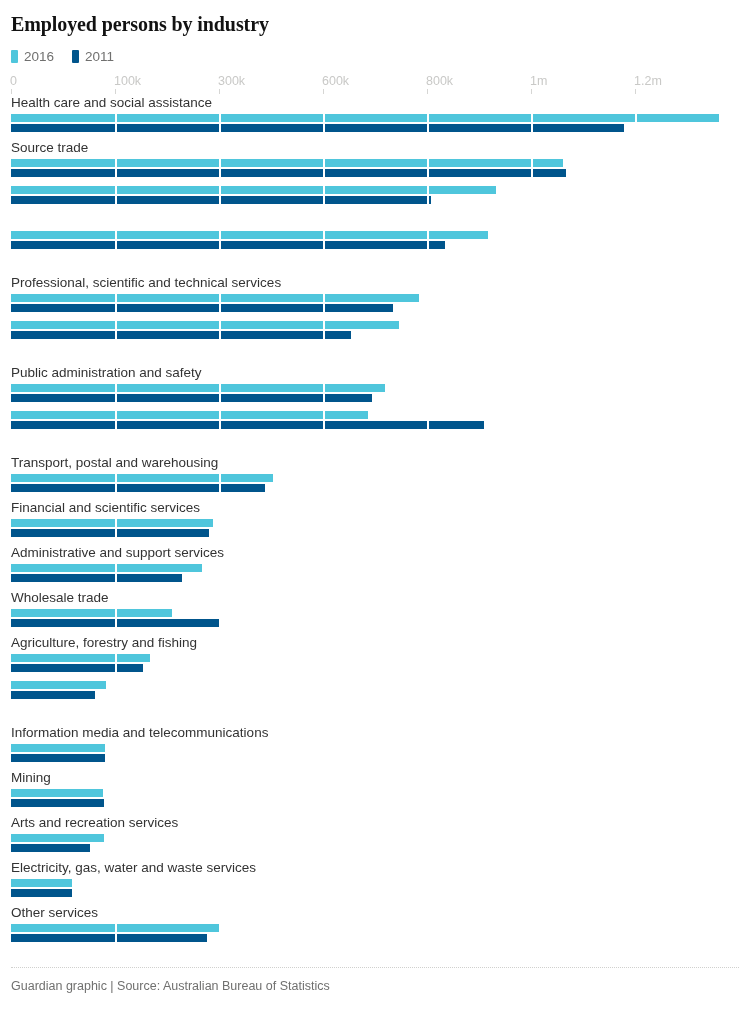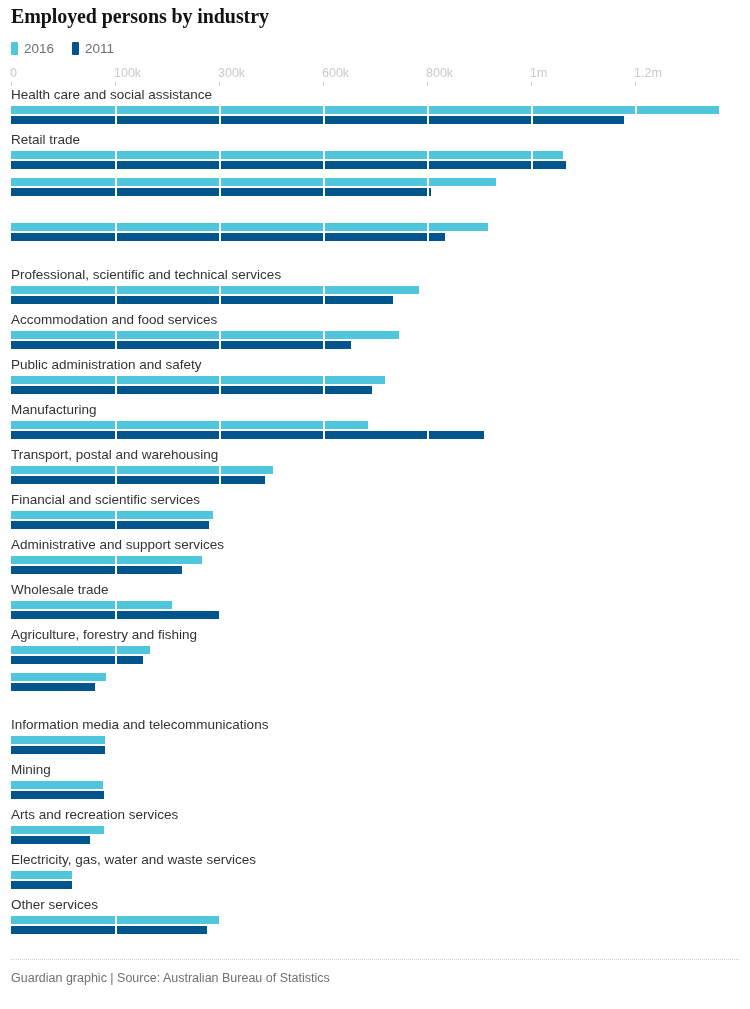--- a/index.html
+++ b/index.html
@@ -10,21 +10,21 @@
     -webkit-font-smoothing:antialiased;
   }
   #root { position:relative; width:750px; height:1009px; padding:0 11px; }
 
   .title {
     font-family:"Liberation Serif", serif;
     font-weight:700;
     font-size:20px;
     color:#121212;
     letter-spacing:-0.1px;
-    padding-top:4px;
+    padding-top:12px;
     line-height:24px;
   }
 
   .legend { display:flex; align-items:center; gap:18px; margin-top:12px; height:16px; }
   .legend-item { display:flex; align-items:center; gap:6px; }
   .legend-swatch { width:7px; height:13px; border-radius:1px; display:block; }
   .legend-label { font-size:13.5px; color:#70706f; line-height:13px; }
 
   .plot { position:relative; margin-top:10px; }
 
@@ -122,21 +122,21 @@
               <div class="gridline" style="left: 104px;"></div>
               <div class="gridline" style="left: 208px;"></div>
               <div class="gridline" style="left: 312px;"></div>
               <div class="gridline" style="left: 416px;"></div>
               <div class="gridline" style="left: 520px;"></div>
               <div class="gridline" style="left: 624px;"></div>
             </div>
           </div>
         </div>
         <div class="group">
-          <div class="group-label">Retail trade</div>
+          <div class="group-label">Source trade</div>
           <div class="bars">
             <div class="bar y2016" title="2016: 1,062,000" style="width: 552.24px; background: rgb(79, 198, 220);"></div>
             <div class="bar y2011" title="2011: 1,068,000" style="width: 555.36px; background: rgb(0, 85, 140);"></div>
             <div class="gridlines">
               <div class="gridline" style="left: 104px;"></div>
               <div class="gridline" style="left: 208px;"></div>
               <div class="gridline" style="left: 312px;"></div>
               <div class="gridline" style="left: 416px;"></div>
               <div class="gridline" style="left: 520px;"></div>
               <div class="gridline" style="left: 624px;"></div>
@@ -180,21 +180,20 @@
               <div class="gridline" style="left: 104px;"></div>
               <div class="gridline" style="left: 208px;"></div>
               <div class="gridline" style="left: 312px;"></div>
               <div class="gridline" style="left: 416px;"></div>
               <div class="gridline" style="left: 520px;"></div>
               <div class="gridline" style="left: 624px;"></div>
             </div>
           </div>
         </div>
         <div class="group">
-          <div class="group-label">Accommodation and food services</div>
           <div class="bars">
             <div class="bar y2016" title="2016: 746,000" style="width: 387.92px; background: rgb(79, 198, 220);"></div>
             <div class="bar y2011" title="2011: 654,000" style="width: 340.08px; background: rgb(0, 85, 140);"></div>
             <div class="gridlines">
               <div class="gridline" style="left: 104px;"></div>
               <div class="gridline" style="left: 208px;"></div>
               <div class="gridline" style="left: 312px;"></div>
               <div class="gridline" style="left: 416px;"></div>
               <div class="gridline" style="left: 520px;"></div>
               <div class="gridline" style="left: 624px;"></div>
@@ -210,21 +209,20 @@
               <div class="gridline" style="left: 104px;"></div>
               <div class="gridline" style="left: 208px;"></div>
               <div class="gridline" style="left: 312px;"></div>
               <div class="gridline" style="left: 416px;"></div>
               <div class="gridline" style="left: 520px;"></div>
               <div class="gridline" style="left: 624px;"></div>
             </div>
           </div>
         </div>
         <div class="group">
-          <div class="group-label">Manufacturing</div>
           <div class="bars">
             <div class="bar y2016" title="2016: 686,000" style="width: 356.72px; background: rgb(79, 198, 220);"></div>
             <div class="bar y2011" title="2011: 910,000" style="width: 473.2px; background: rgb(0, 85, 140);"></div>
             <div class="gridlines">
               <div class="gridline" style="left: 104px;"></div>
               <div class="gridline" style="left: 208px;"></div>
               <div class="gridline" style="left: 312px;"></div>
               <div class="gridline" style="left: 416px;"></div>
               <div class="gridline" style="left: 520px;"></div>
               <div class="gridline" style="left: 624px;"></div>

